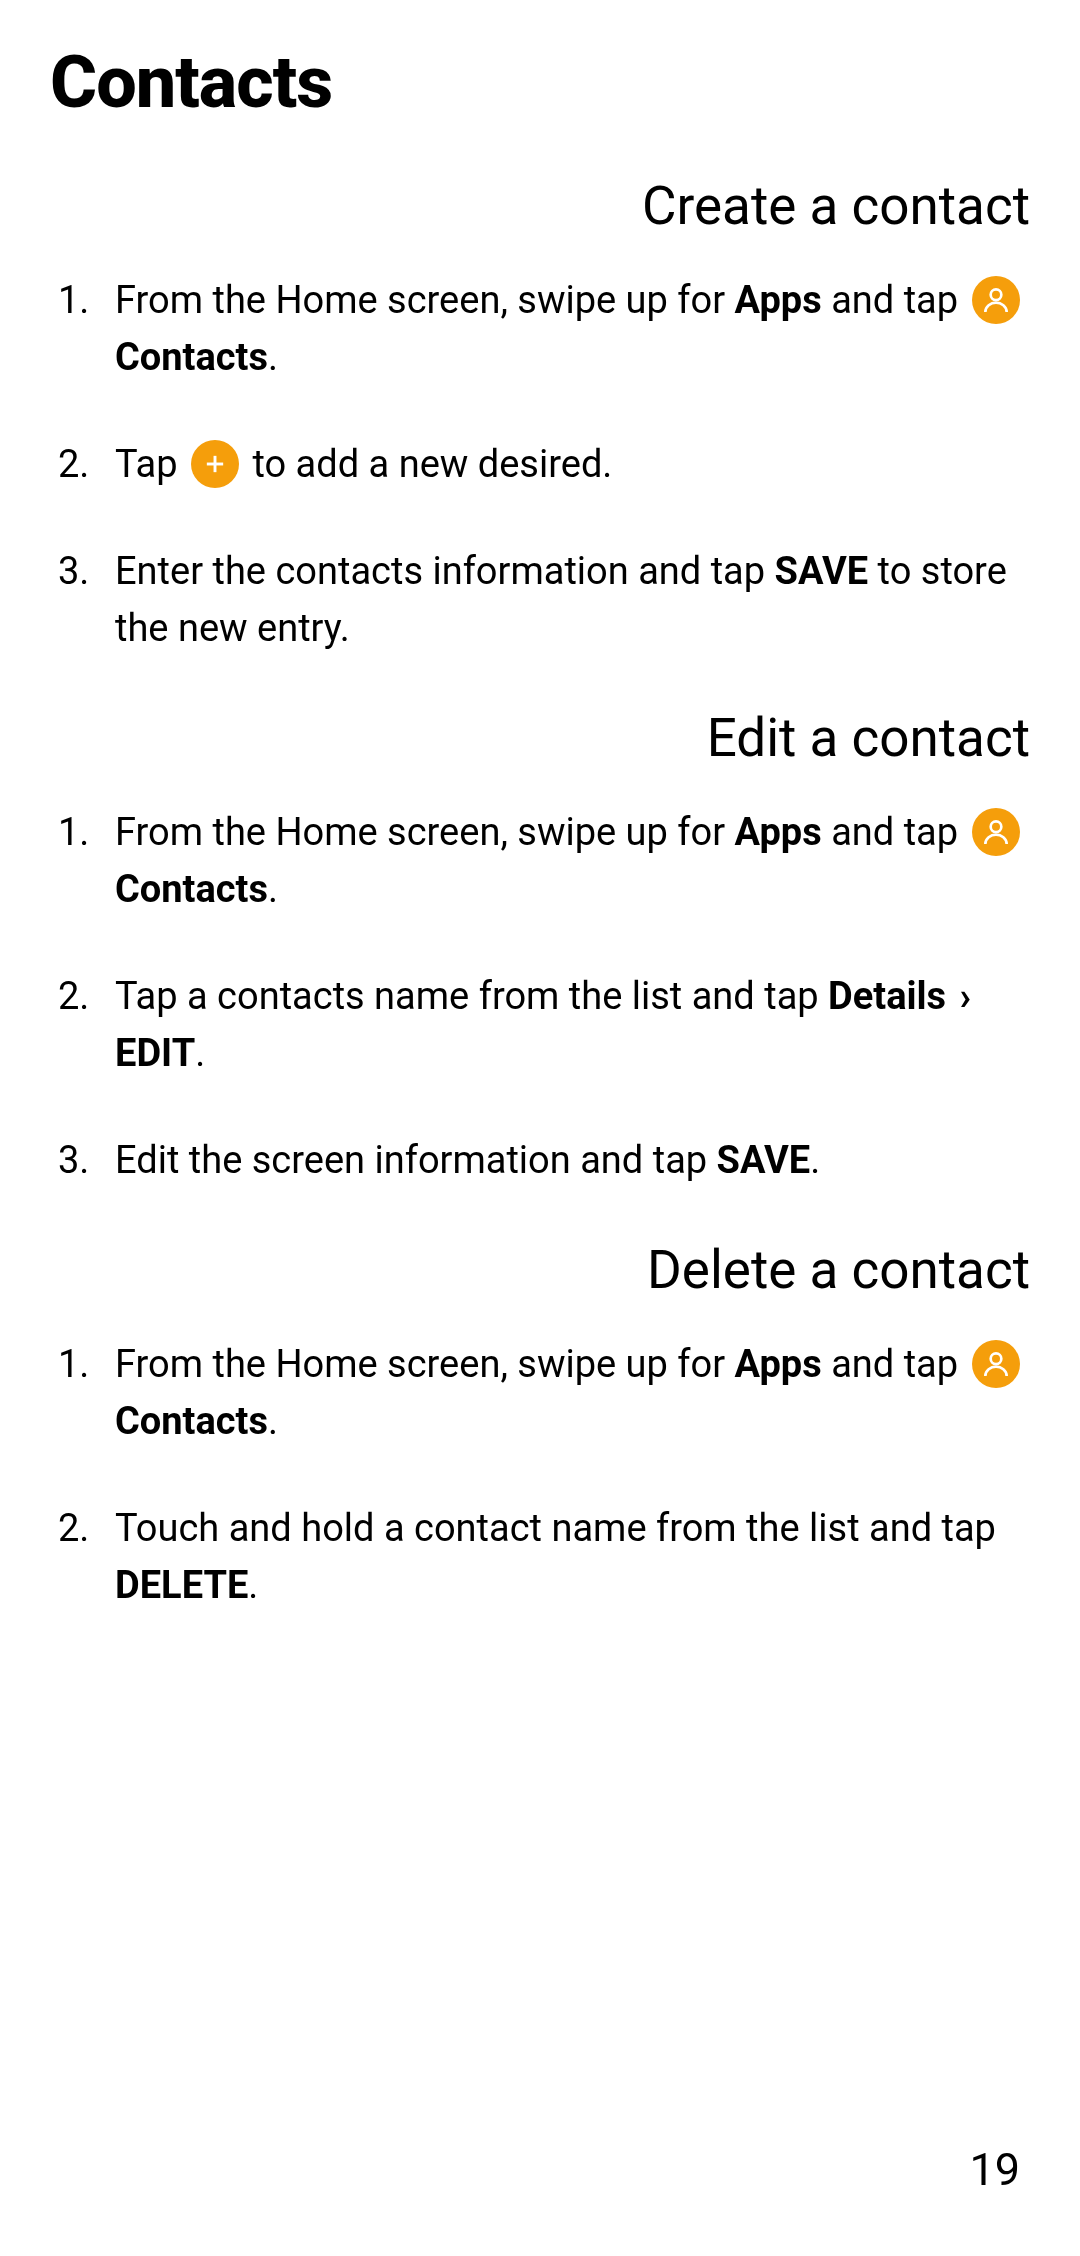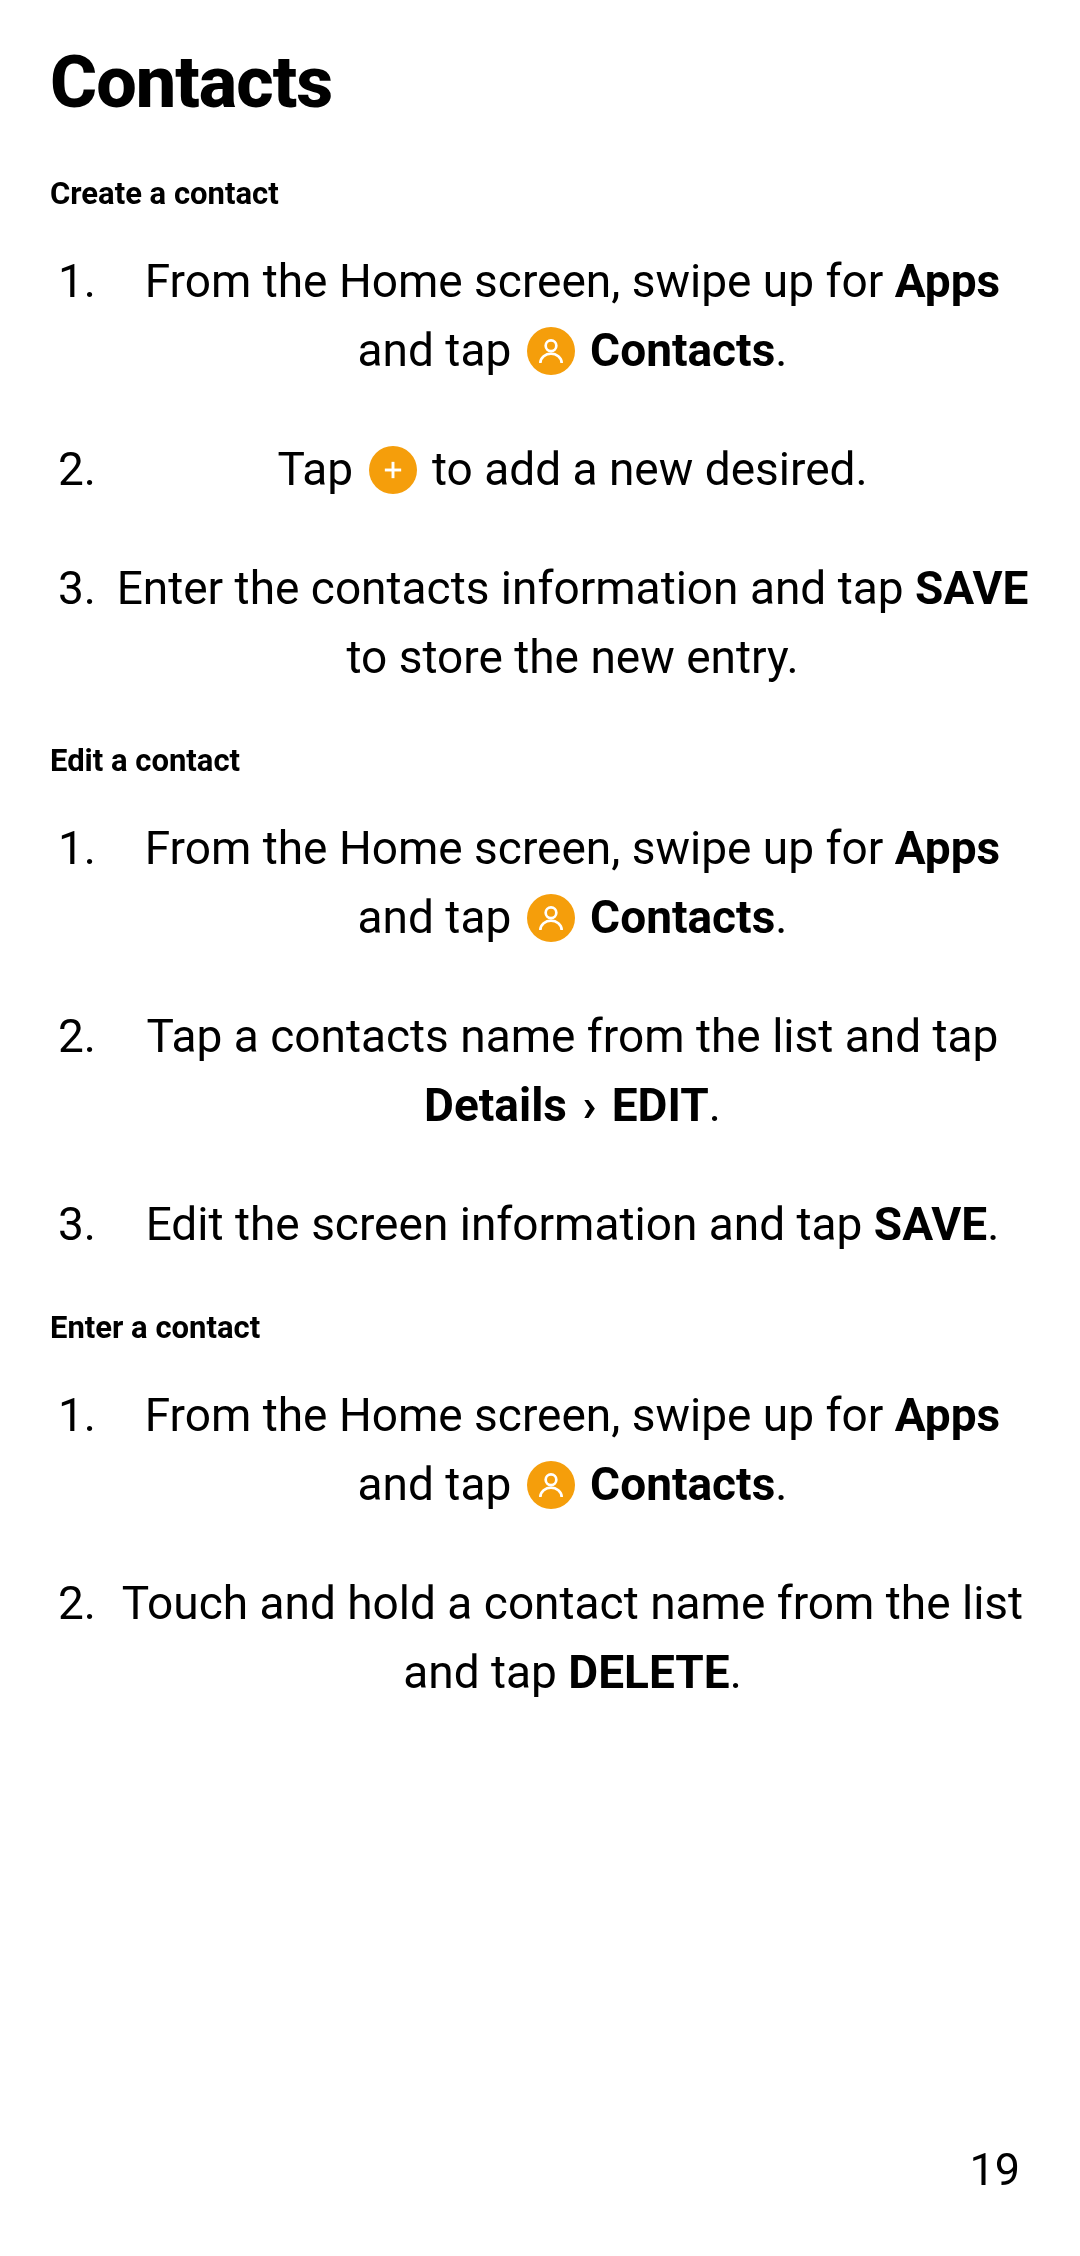--- a/index.html
+++ b/index.html
@@ -16,39 +16,39 @@
       padding: 40px 50px;
       position: relative;
     }
     .page-title {
       font-size: 72px;
       font-weight: 800;
       margin-bottom: 50px;
       letter-spacing: -1px;
     }
     .section-heading {
-      font-size: 31px;
-      font-weight: 700;
+      font-size: 53px;
+      font-weight: 400;
       margin-top: 50px;
       margin-bottom: 35px;
+      text-align: right;
     }
     ol {
       list-style: none;
       counter-reset: item;
       padding-left: 0;
     }
     ol li {
       counter-increment: item;
-      font-size: 46px;
+      font-size: 38px;
       line-height: 1.5;
       margin-bottom: 50px;
       padding-left: 65px;
       position: relative;
       font-weight: 400;
-      text-align: center;
     }
     ol li::before {
       content: counter(item) ".";
       position: absolute;
       left: 8px;
       font-weight: 400;
     }
     .bold {
       font-weight: 700;
     }
@@ -124,21 +124,21 @@
       </span><span class="bold"> Contacts</span><span>.</span>
   </li>
   <li>
     <span>Tap a contacts name from the list and tap </span><span class="bold">Details</span><span class="chevron"> › </span><span class="bold">EDIT</span><span>.</span>
   </li>
   <li>
     <span>Edit the screen information and tap </span><span class="bold">SAVE</span><span>.</span>
   </li>
 </ol>
 
-<h2 class="section-heading">Enter a contact</h2>
+<h2 class="section-heading">Delete a contact</h2>
 <ol>
   <li>
     <span>From the Home screen, swipe up for </span><span class="bold">Apps</span><span> and tap </span><span class="icon-circle contacts">
         <svg viewBox="0 0 24 24" fill="none" stroke="white" stroke-width="2">
           <circle cx="12" cy="8" r="4"></circle>
           <path d="M4 21c0-4 4-7 8-7s8 3 8 7"></path>
         </svg>
       </span><span class="bold"> Contacts</span><span>.</span>
   </li>
   <li>

